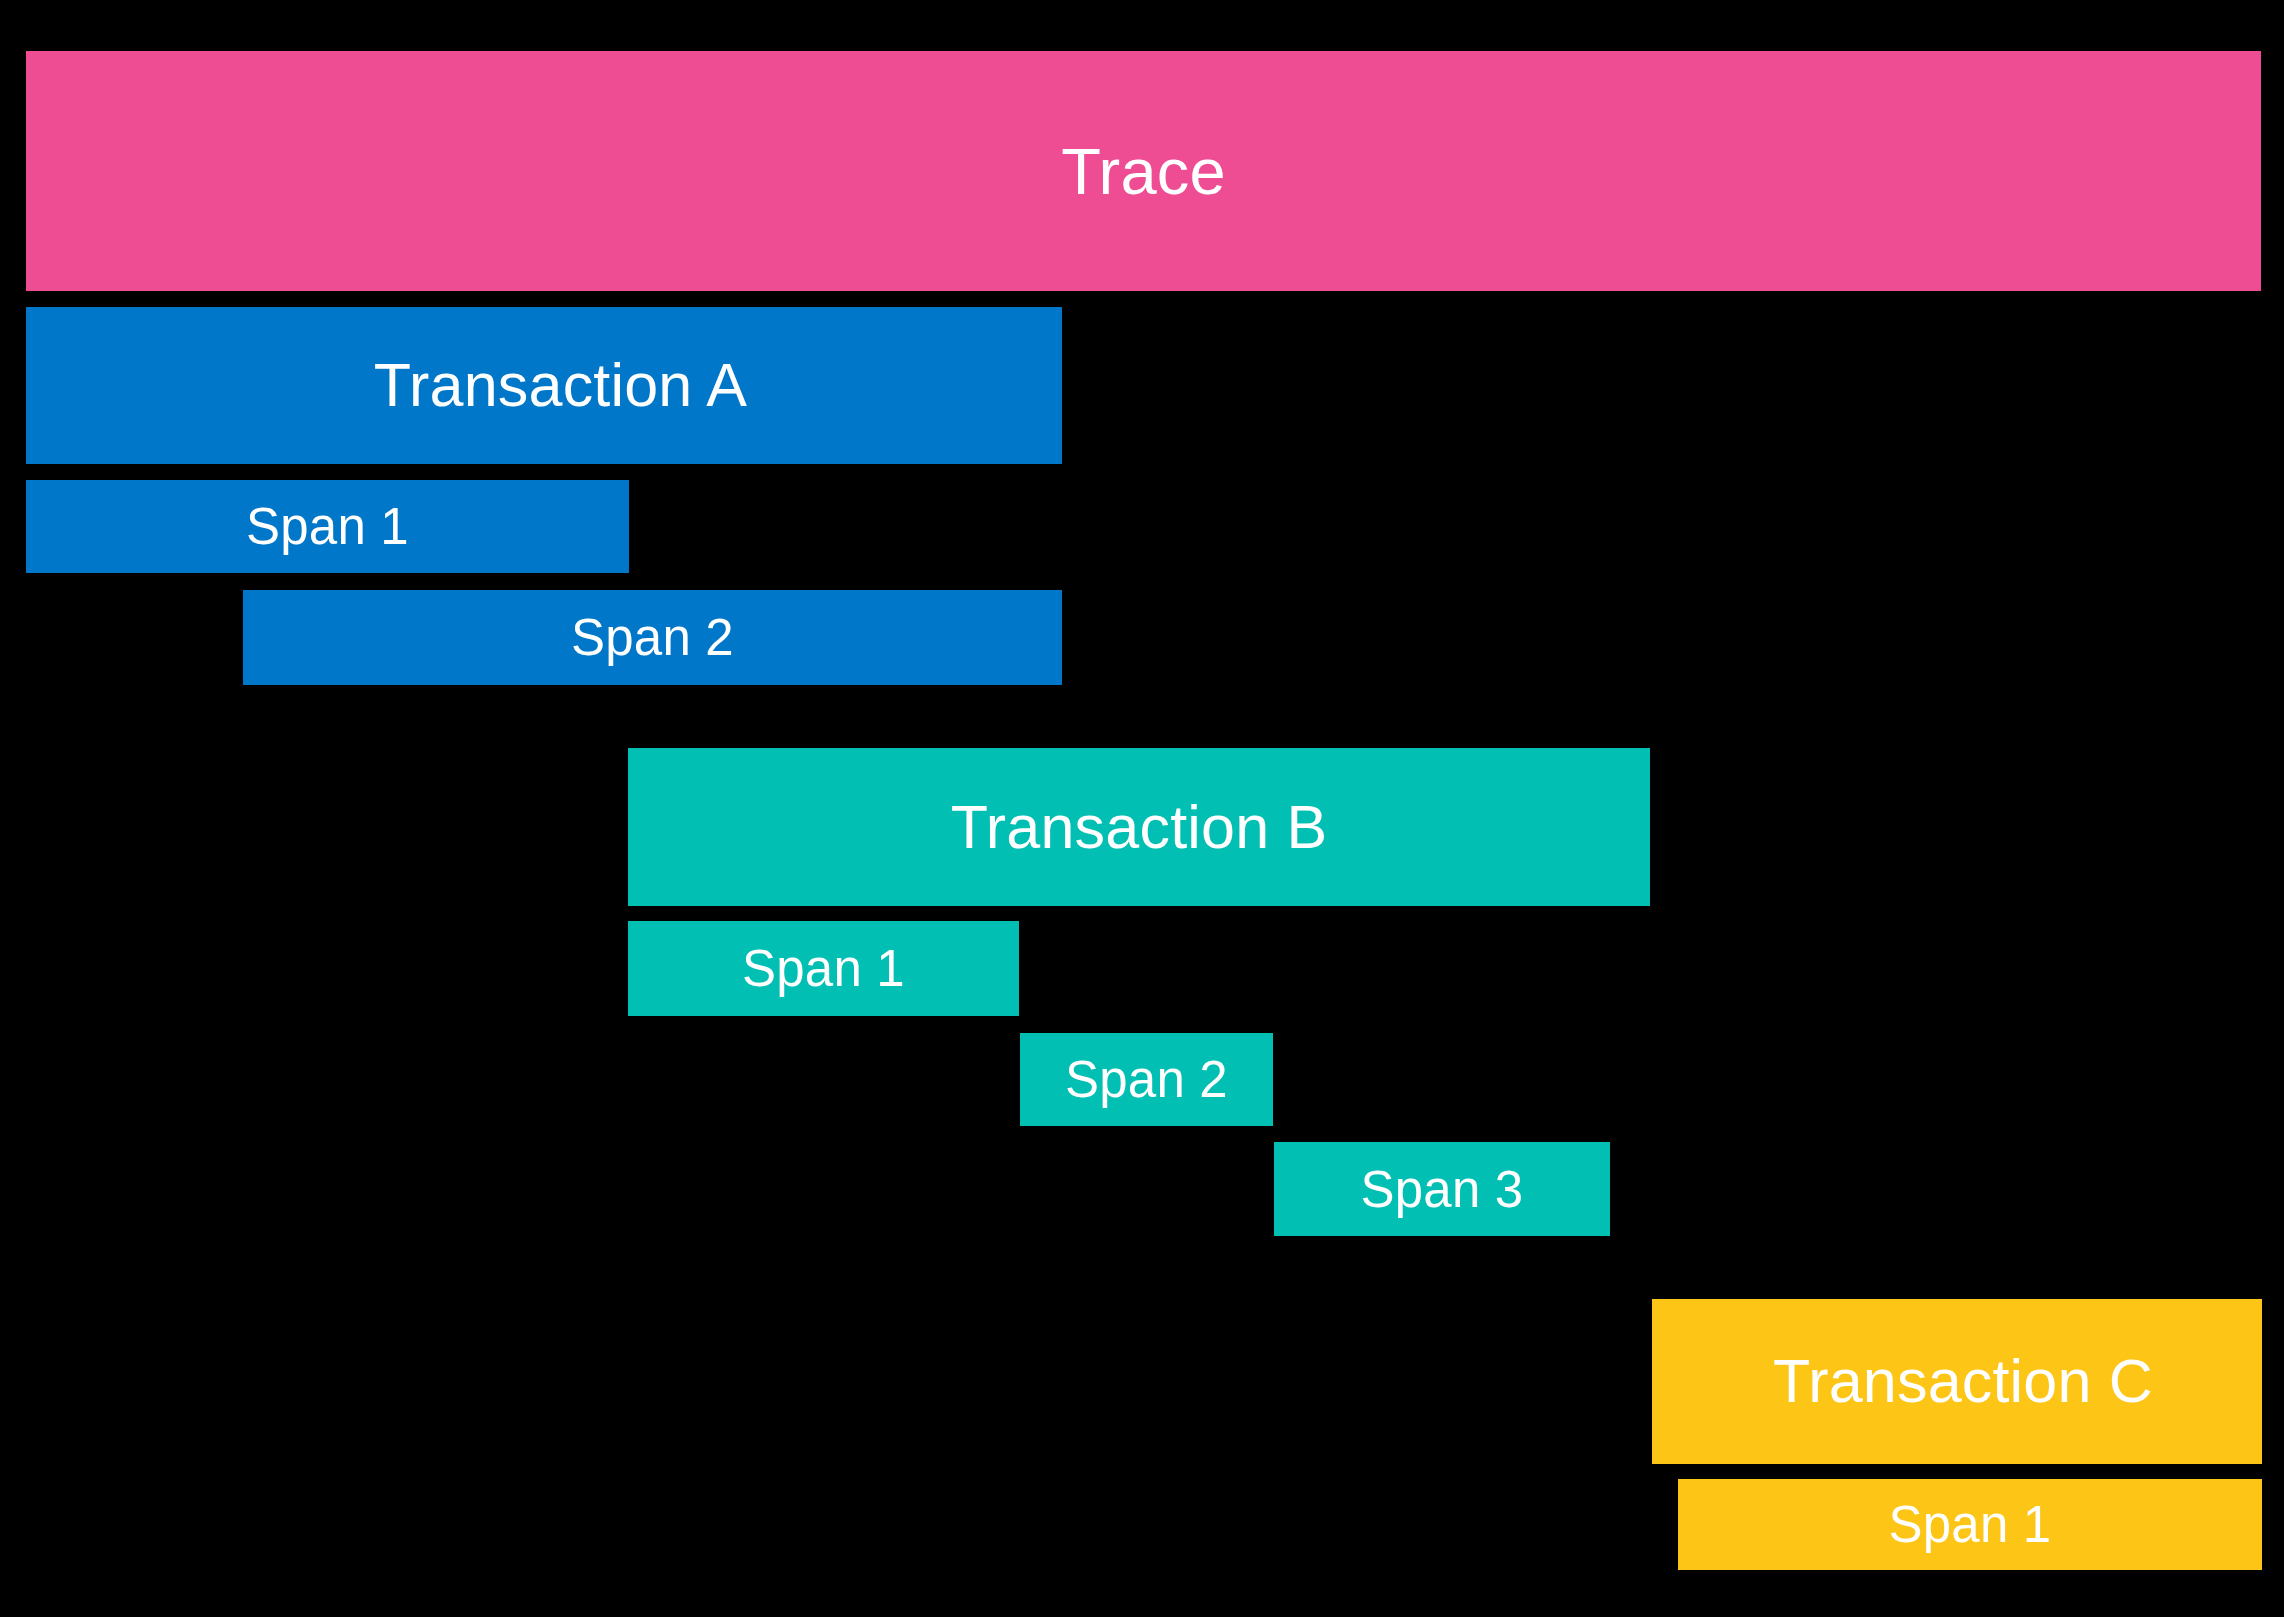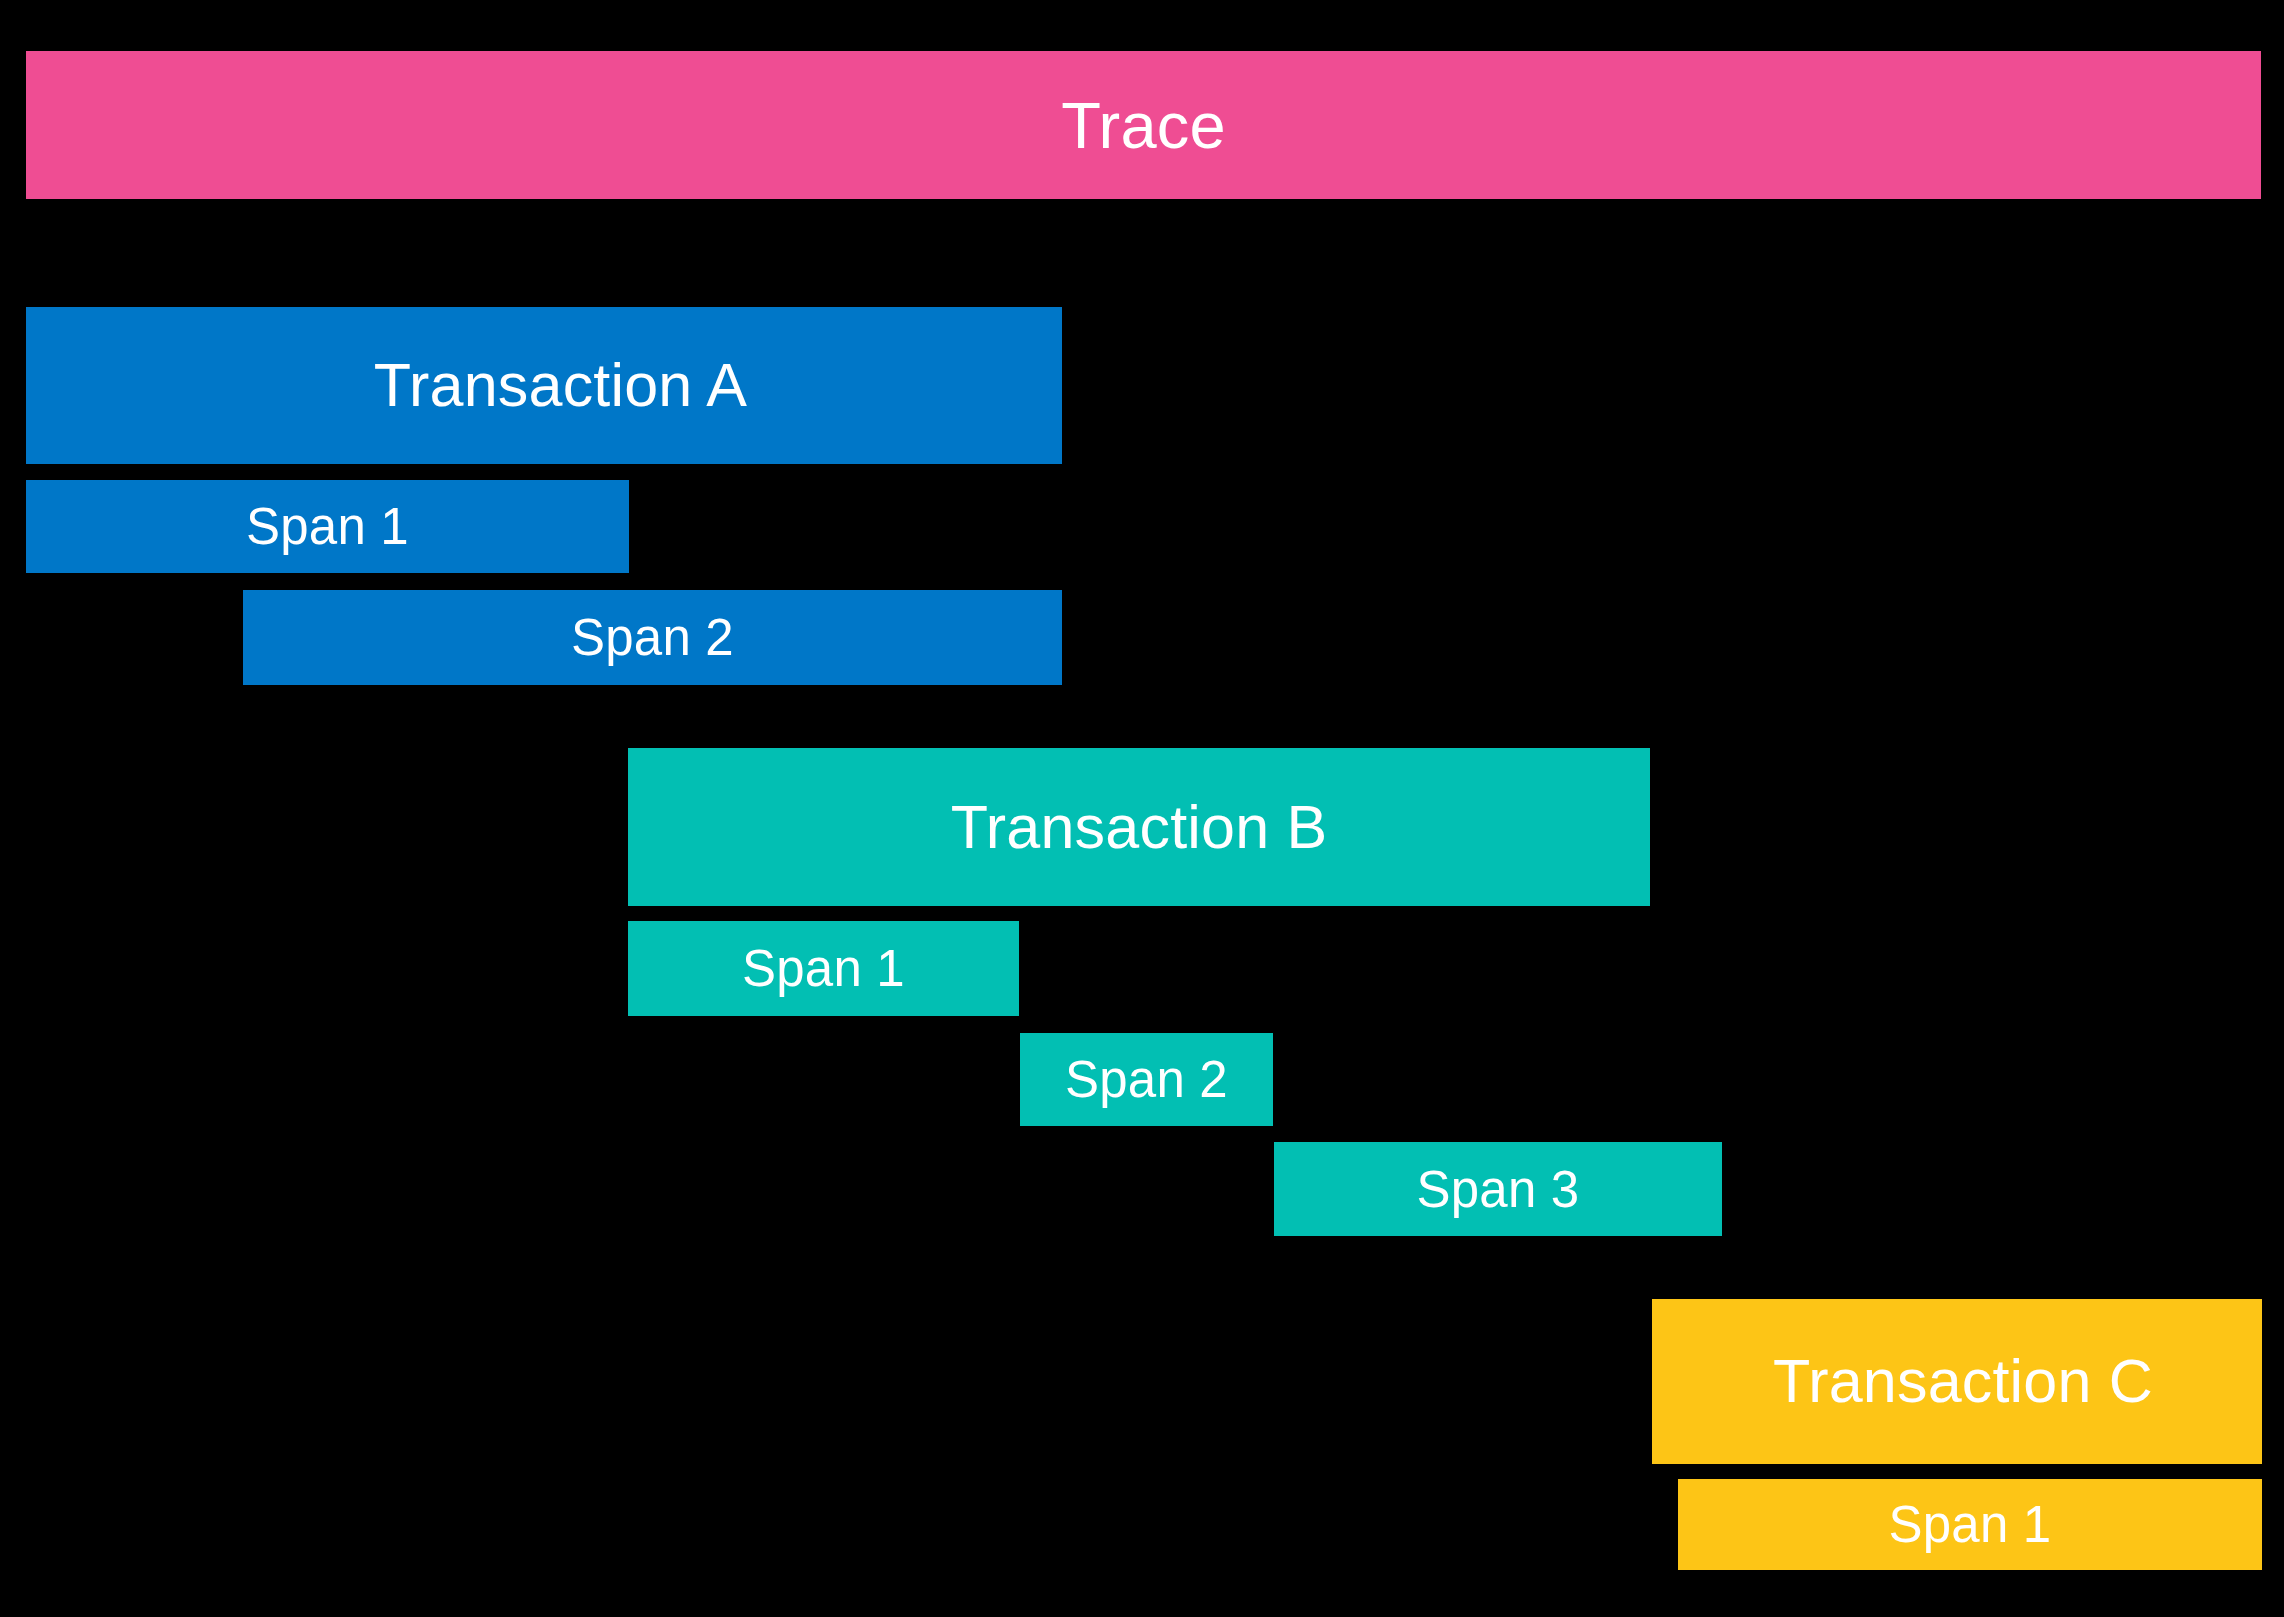--- a/index.html
+++ b/index.html
@@ -35,42 +35,42 @@
   }
   
   .role-trace      { font-size: 65px; }
   .role-transaction{ font-size: 61px; }
   .role-span       { font-size: 51px; }
 </style>
 </head>
 <body>
 
 <div id="canvas" style="background: rgb(0, 0, 0);">
-    <div class="bar role-trace" style="left: 26px; top: 51px; width: 2235px; height: 148px; background: rgb(239, 77, 147); align-items: center;">
+    <div class="bar role-trace" style="left: 26px; top: 51px; width: 2235px; height: 240px; background: rgb(239, 77, 147); align-items: center;">
       <span class="bar-label">Trace</span>
     </div>
     <div class="bar role-transaction" style="left: 26px; top: 307px; width: 1036px; height: 157px; background: rgb(0, 119, 200); padding-left: 33px;">
       <span class="bar-label">Transaction A</span>
     </div>
     <div class="bar role-span" style="left: 26px; top: 480px; width: 603px; height: 93px; background: rgb(0, 119, 200);">
       <span class="bar-label">Span 1</span>
     </div>
     <div class="bar role-span" style="left: 243px; top: 590px; width: 819px; height: 95px; background: rgb(0, 119, 200);">
       <span class="bar-label">Span 2</span>
     </div>
     <div class="bar role-transaction" style="left: 628px; top: 748px; width: 1022px; height: 158px; background: rgb(2, 191, 179); align-items: center;">
       <span class="bar-label">Transaction B</span>
     </div>
     <div class="bar role-span" style="left: 628px; top: 921px; width: 391px; height: 95px; background: rgb(2, 191, 179);">
       <span class="bar-label">Span 1</span>
     </div>
     <div class="bar role-span" style="left: 1020px; top: 1033px; width: 253px; height: 93px; background: rgb(2, 191, 179);">
       <span class="bar-label">Span 2</span>
     </div>
-    <div class="bar role-span" style="left: 1274px; top: 1142px; width: 448px; height: 94px; background: rgb(2, 191, 179);">
+    <div class="bar role-span" style="left: 1274px; top: 1142px; width: 336px; height: 94px; background: rgb(2, 191, 179);">
       <span class="bar-label">Span 3</span>
     </div>
     <div class="bar role-transaction" style="left: 1652px; top: 1299px; width: 610px; height: 165px; background: rgb(253, 197, 22); padding-left: 12px;">
       <span class="bar-label">Transaction C</span>
     </div>
     <div class="bar role-span" style="left: 1678px; top: 1479px; width: 584px; height: 91px; background: rgb(253, 197, 22);">
       <span class="bar-label">Span 1</span>
     </div>
   </div>
 

